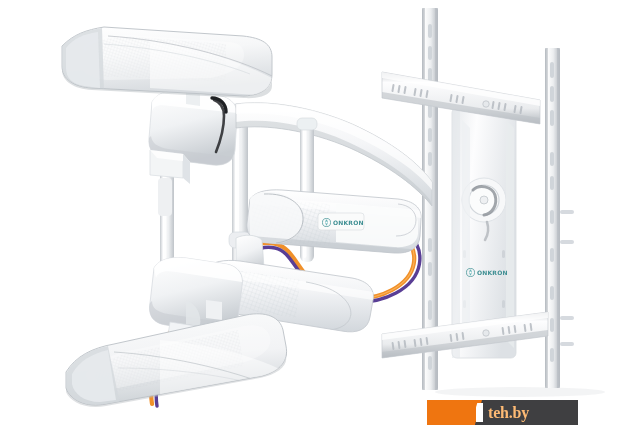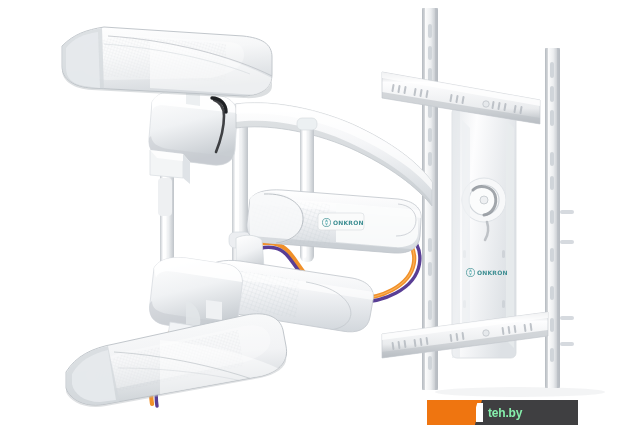--- a/index.html
+++ b/index.html
@@ -68,23 +68,23 @@
     top: 3px;
     width: 7px;
     height: 19px;
     background: #ffffff;
     clip-path: polygon(18% 0, 100% 0, 100% 100%, 0 100%, 0 22%);
   }
   #wm-text {
     flex: 1;
     display: flex;
     align-items: center;
-    color: #86efac;
-    font-family: Liberation Sans, sans-serif;
-    font-size: 12px;
+    color: #fdba74;
+    font-family: Liberation Serif, serif;
+    font-size: 16px;
     font-weight: bold;
     letter-spacing: -0.2px;
     padding-left: 1px;
     line-height: 1;
   }
 
   
   .brand-badge {
     position: absolute;
     display: flex;

